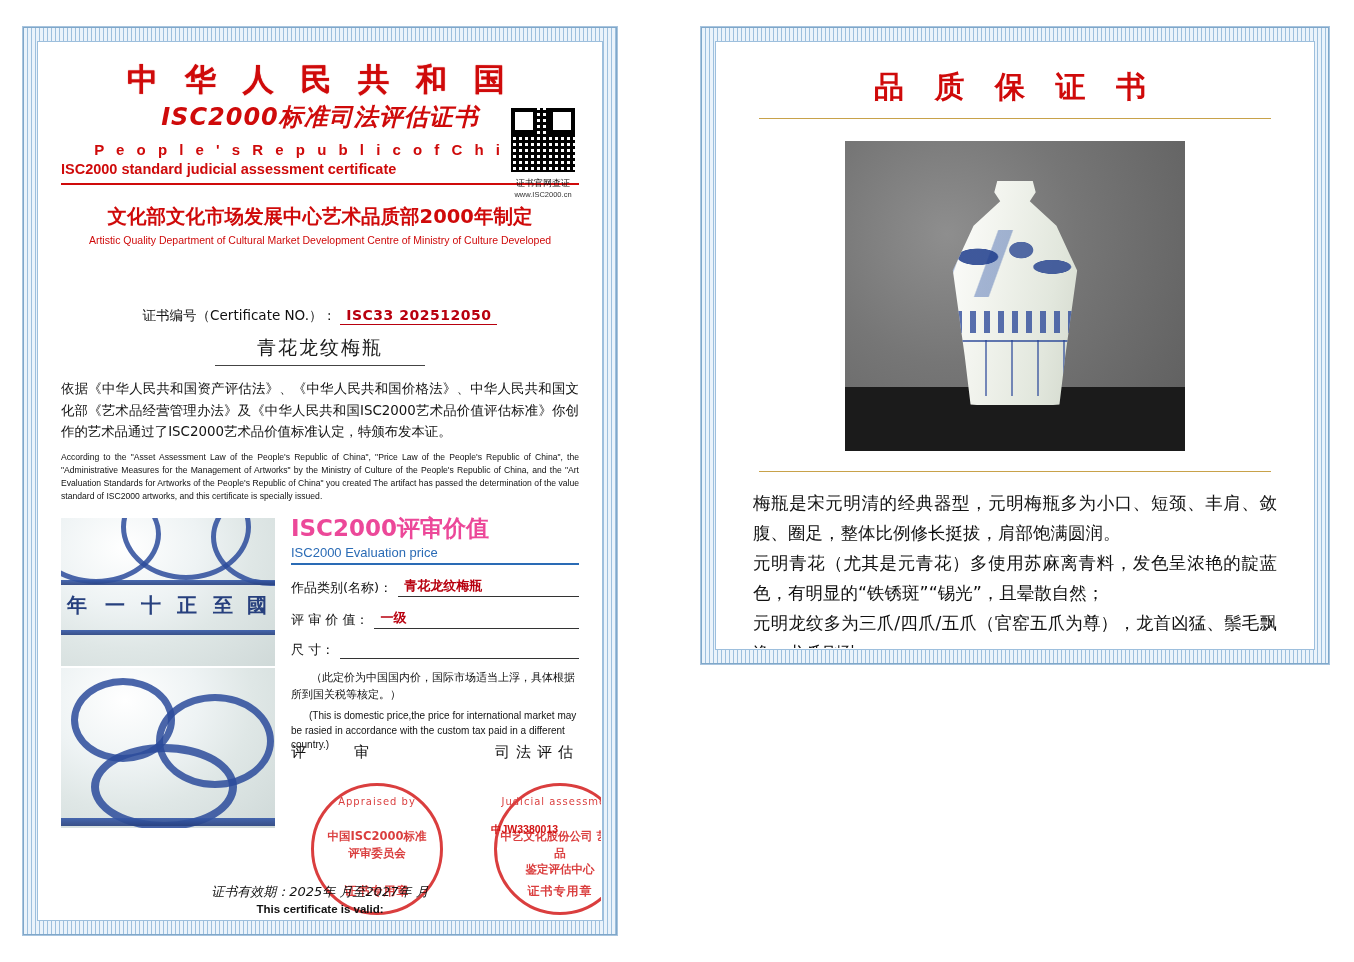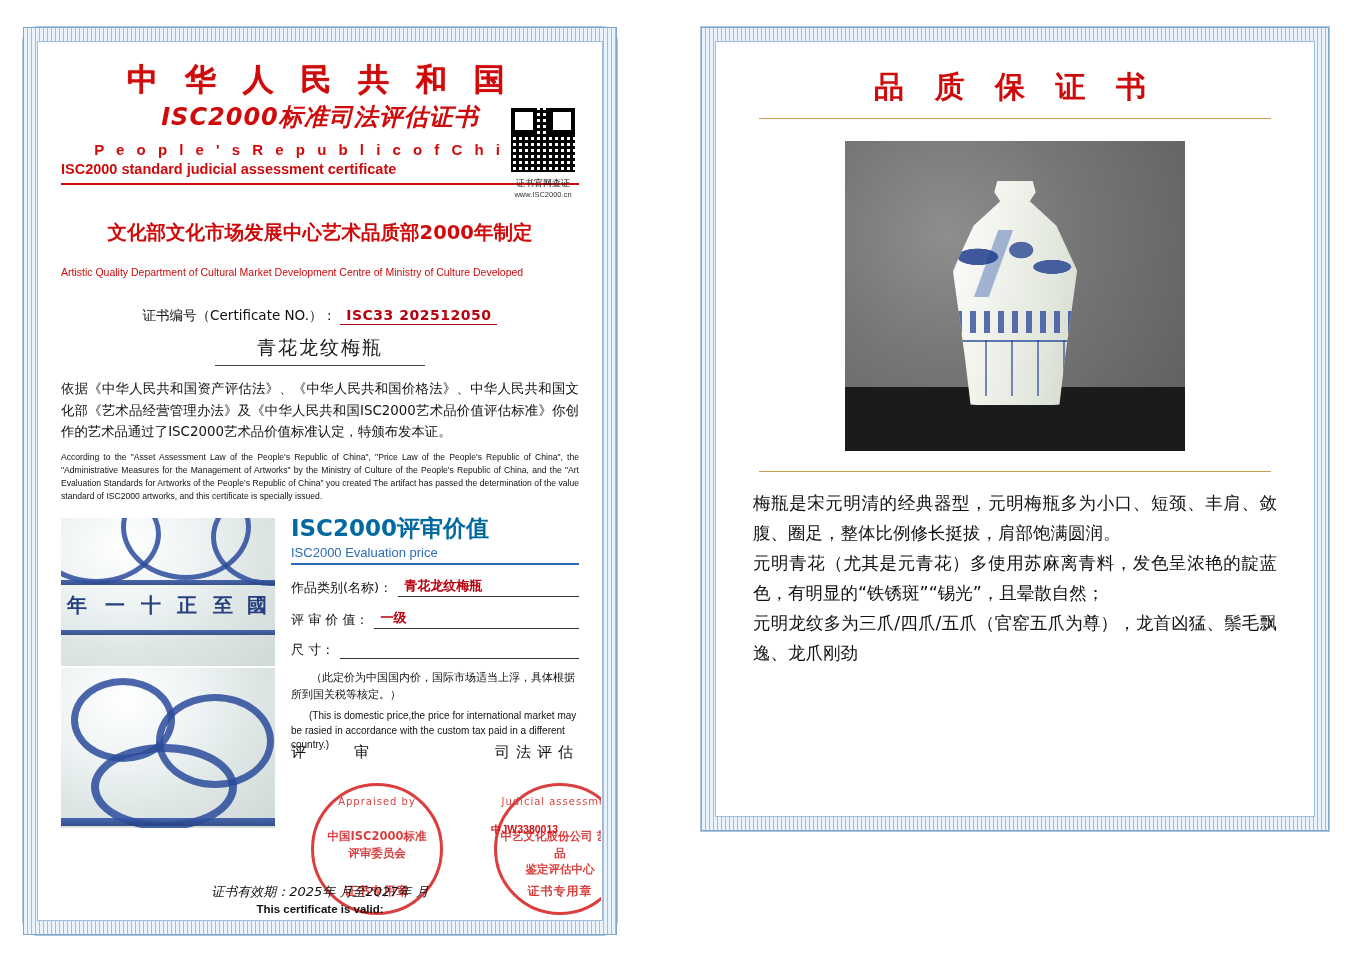--- a/index.html
+++ b/index.html
@@ -22,24 +22,24 @@
   }
 
   
   .cert {
     position: absolute;
     background: #ffffff;
     border: 1px solid #a8c4de;
     box-sizing: border-box;
   }
   .cert-left {
-    left: 22px; top: 26px; width: 596px; height: 910px; border-radius: 15px;
+    left: 22px; top: 26px; width: 596px; height: 910px;
   }
   .cert-right {
-    left: 700px; top: 26px; width: 630px; height: 806px;
+    left: 700px; top: 26px; width: 630px; height: 639px;
   }
   .guilloche {
     position: absolute;
     inset: 0;
     box-sizing: border-box;
     border: 14px solid transparent;
     background:
       repeating-linear-gradient(90deg, #cfe0f0 0 2px, #ffffff 2px 5px) padding-box,
       repeating-linear-gradient(90deg, #9dbfdd 0 1px, #eaf3fb 1px 4px) border-box;
     pointer-events: none;
@@ -107,27 +107,28 @@
     height: 2px;
     background: #cf0a0a;
     margin: 6px 0 0 0;
   }
   .subtitle-cn {
     text-align: center;
     color: #cf0a0a;
     font-weight: bold;
     font-size: 19.5px;
     letter-spacing: 0px;
-    margin-top: 18px;
+    margin-top: 2px;
     font-family: "DejaVu Sans", sans-serif;
   }
   .subtitle-en {
+    text-align: center;
     color: #cf0a0a;
     font-size: 10.5px;
-    margin-top: 20px;
+    margin-top: 4px;
   }
 
   
   .qr-wrap { position: absolute; right: 20px; top: 62px; width: 76px; text-align: center; }
   .qr {
     width: 66px; height: 66px; margin: 0 auto;
     background-color: #fff;
     background-image:
       linear-gradient(90deg, #000 50%, transparent 50%),
       linear-gradient(0deg, #000 50%, transparent 50%);
@@ -222,21 +223,21 @@
     font-family:"DejaVu Sans", sans-serif;
     font-size:20px;
   }
 
   
   .eval {
     position: absolute;
     left: 252px; right: 22px; top: 470px;
   }
   .eval-title {
-    color: #0369a1;
+    color: #ec4899;
     font-weight: bold;
     font-size: 23px;
     font-family: "DejaVu Sans", sans-serif;
   }
   .eval-sub { color:#2a6bb5; font-size: 13px; margin-top: 1px; }
   .eval-line { height: 2px; background: #2a6bb5; margin-top: 3px; }
   .frow { margin-top: 12px; font-size: 13px; color:#111; display:flex; align-items:flex-end; font-family:"DejaVu Sans", sans-serif;}
   .flabel { white-space: nowrap; }
   .fval {
     flex: 1;

